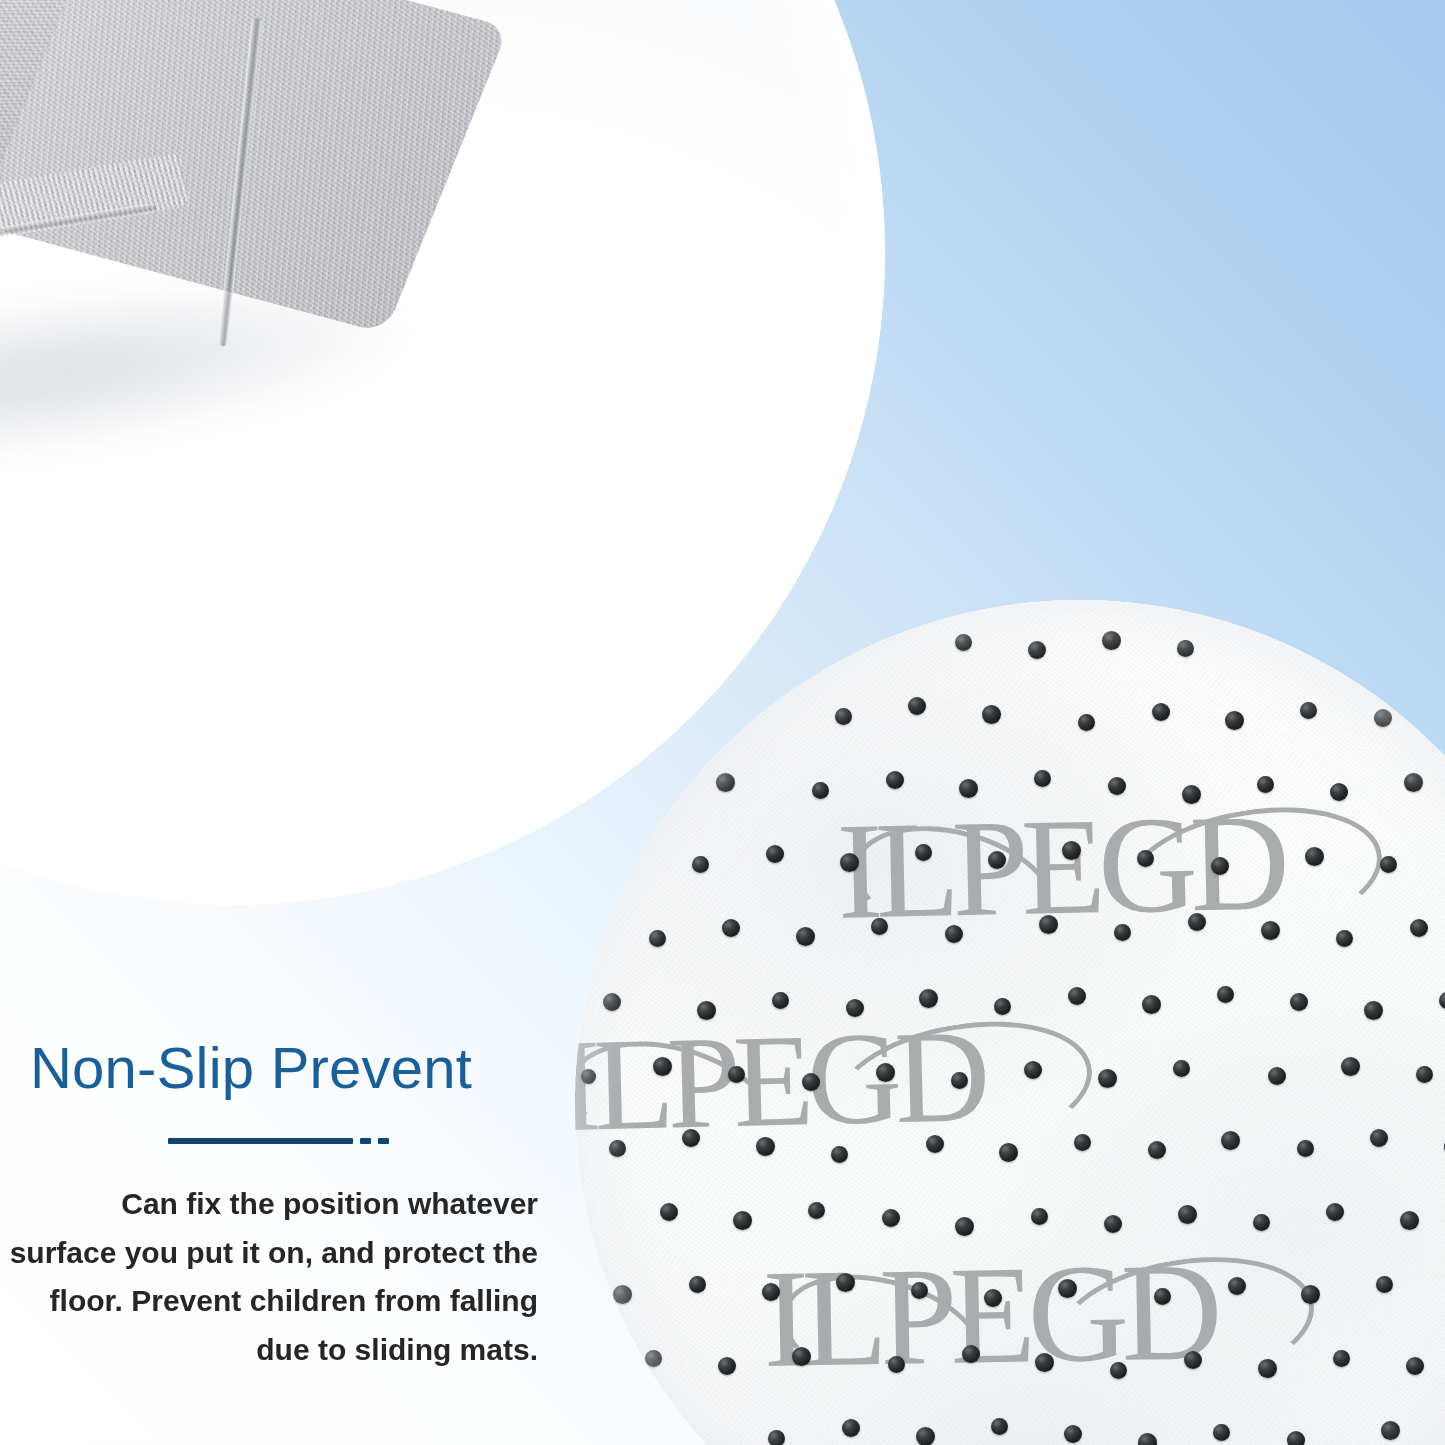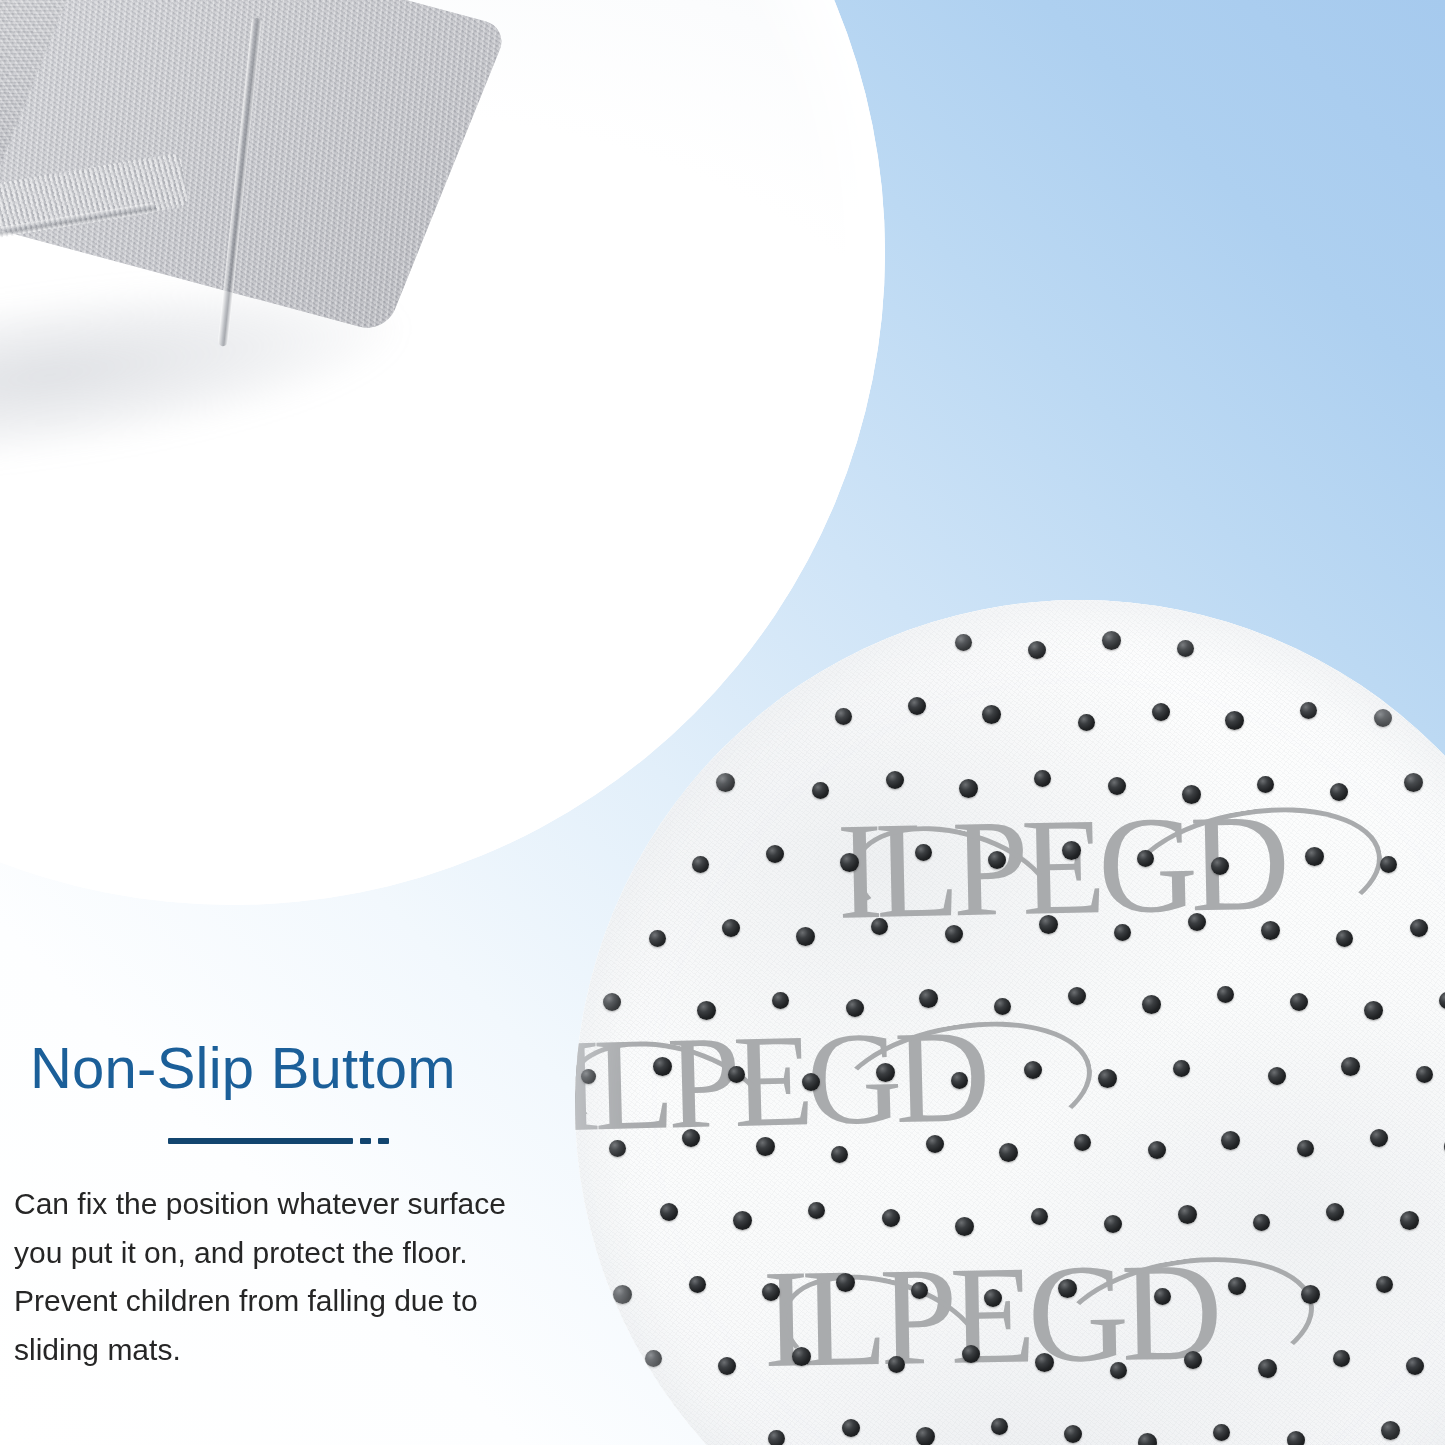--- a/index.html
+++ b/index.html
@@ -385,28 +385,28 @@
     display: flex;
     align-items: center;
     gap: 7px;
   }
   #divider .rule  { width: 185px; height: 6px; background: #12456f; border-radius: 1px; }
   #divider .dash  { width: 11px;  height: 6px; background: #12456f; border-radius: 1px; }
   #divider .dash2 { width: 11px;  height: 6px; background: #12456f; border-radius: 1px; }
 
   #body-copy {
     position: absolute;
-    left: 14px;
+    left: 8px;
     top: 1180px;
     width: 530px;
-    text-align: left;
+    text-align: right;
     color: #262626;
     font-size: 30px;
     line-height: 1.62;
-    font-weight: 400;
+    font-weight: 700;
   }
 </style>
 </head>
 <body>
 
 <div id="canvas">
 
   <div class="photo-circle" id="cushion-photo">
 
     <div class="backdrop"></div>
@@ -582,21 +582,21 @@
         <span class="dot" style="left: 562.8px; top: 832.5px; width: 19px; height: 19px;"></span>
         <span class="dot" style="left: 637.9px; top: 823.5px; width: 17px; height: 17px;"></span>
         <span class="dot" style="left: 711.5px; top: 831px; width: 18px; height: 18px;"></span>
         <span class="dot" style="left: 806px; top: 820.5px; width: 19px; height: 19px;"></span>
       </div>
 
     <div class="felt-edge"></div>
   </div>
 
 
-  <div id="heading-left">Non-Slip Buttom</div>
+  <div id="heading-left">Non-Slip Prevent</div>
 
   <div id="divider">
     <span class="rule"></span>
     <span class="dash"></span>
     <span class="dash2"></span>
   </div>
 
   <div id="body-copy">Can fix the position whatever surface you put it on, and protect the floor. Prevent children from falling due to sliding mats.</div>
 
 </div>

